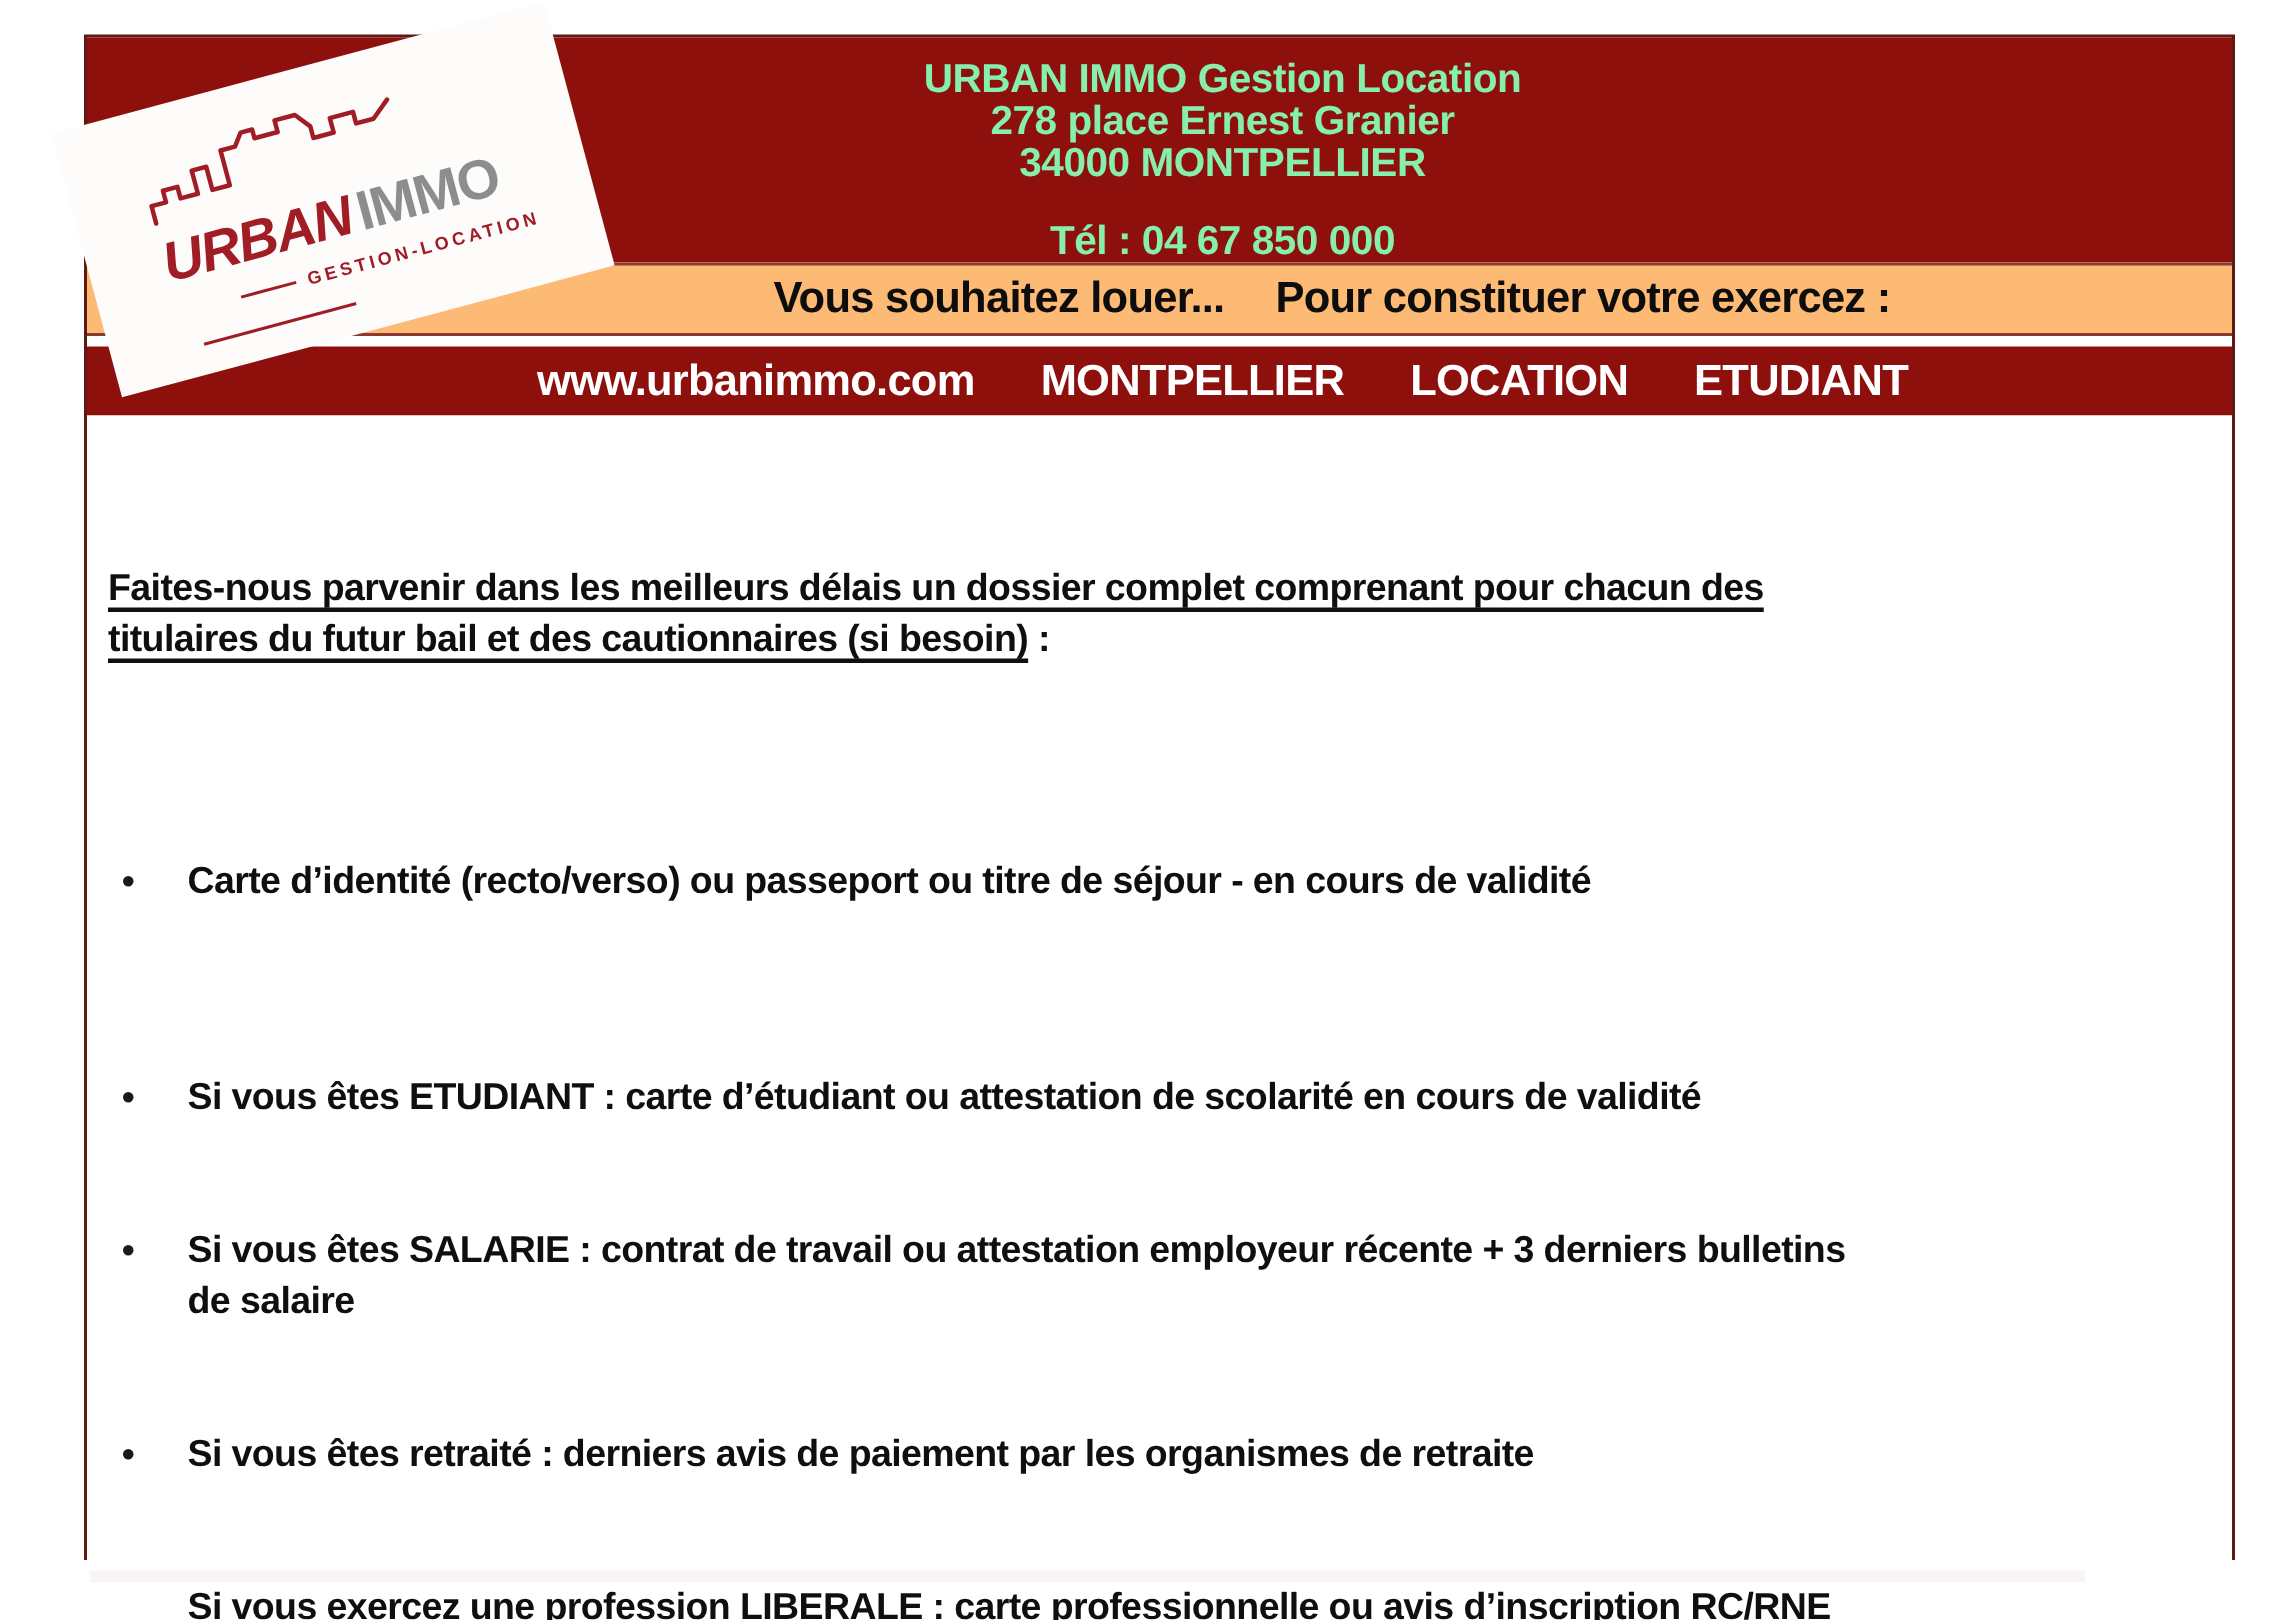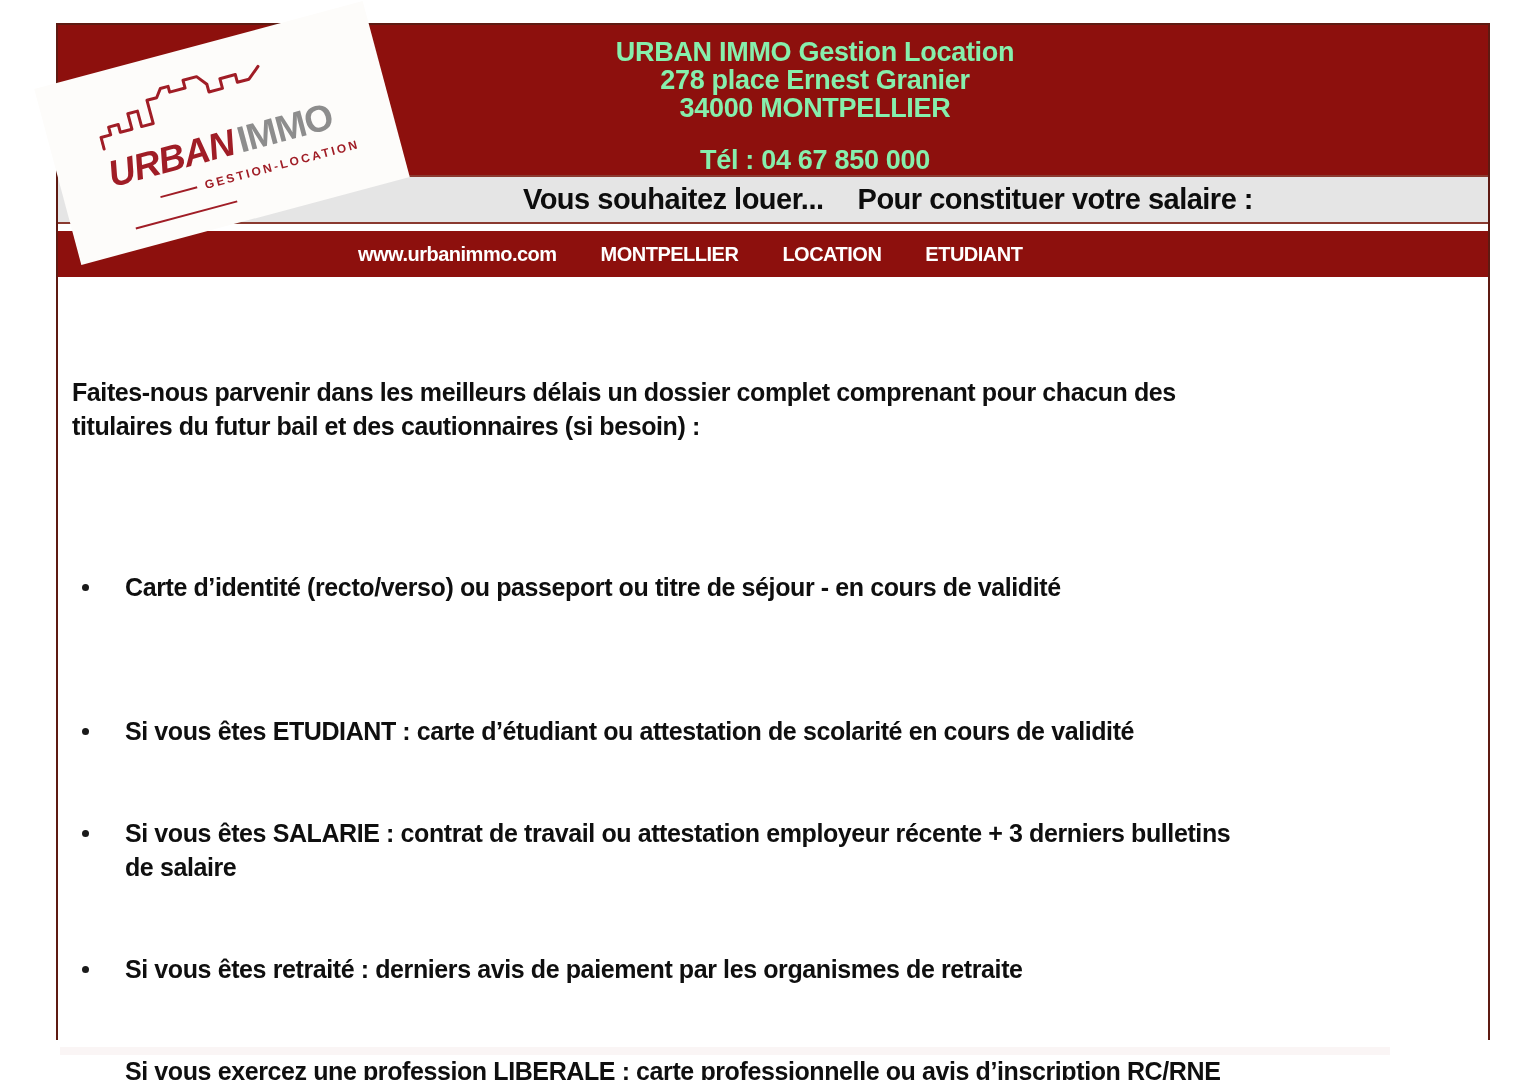--- a/index.html
+++ b/index.html
@@ -17,42 +17,42 @@
   
   .band-header{
     height:150px;background:#8d100d;color:#86efac;flex:none;
     text-align:center;font-weight:bold;
   }
   .band-header .hwrap{transform:translateX(42px);padding-top:13px;}
   .band-header .hline{font-size:27px;line-height:28px;letter-spacing:-0.3px;}
   .band-header .hphone{font-size:27px;line-height:28px;margin-top:24px;letter-spacing:-0.3px;}
   
   .band-intro{
-    height:49px;flex:none;background:#e5e5e5;box-sizing:border-box;
+    height:49px;flex:none;background:#fdba74;box-sizing:border-box;
     border-top:2px solid #8a3a30;border-bottom:2px solid #8a3a30;
     display:flex;align-items:center;justify-content:center;
     padding-left:230px;gap:34px;
     color:#0d0d0d;font-weight:bold;font-size:29px;letter-spacing:-0.5px;
   }
   .band-gap{height:7px;flex:none;background:#ffffff;}
   
   .band-nav{
     height:46px;flex:none;background:#8d100d;color:#ffffff;
     display:flex;align-items:center;padding-left:300px;gap:44px;
-    font-weight:bold;font-size:20px;letter-spacing:-0.5px;
+    font-weight:bold;font-size:29px;letter-spacing:-0.5px;
   }
   
   .body-area{
     flex:1;background:#ffffff;color:#0f0f0f;
     padding:30px 26px 0 14px;box-sizing:border-box;
     font-weight:bold;font-size:25px;line-height:34px;letter-spacing:-0.4px;
     white-space:pre-wrap;
   }
   .heading{margin:0 0 0 0;}
-  .u{text-decoration-thickness:2.5px;text-underline-offset:5px;}
+  .u{text-decoration:underline;text-decoration-thickness:2.5px;text-underline-offset:5px;}
   .bullet{position:relative;padding-left:53px;margin-top:0;}
   .bullet .dot{
     position:absolute;left:10px;top:14px;width:7px;height:7px;border-radius:50%;
     background:#1a1a1a;
   }
   .mt-first{margin-top:25px;}
   .mt-lg{margin-top:8px;}
   
   .logo-card{
     position:absolute;left:52px;top:42px;width:340px;height:182px;
@@ -84,21 +84,21 @@
       <div class="hwrap">
         <div class="hline">URBAN IMMO Gestion Location</div>
         <div class="hline">278 place Ernest Granier</div>
         <div class="hline">34000 MONTPELLIER</div>
         <div class="hphone">Tél : 04 67 850 000</div>
       </div>
     </div>
 
     <div class="band-intro">
       <span>Vous souhaitez louer...</span>
-      <span>Pour constituer votre salaire :</span>
+      <span>Pour constituer votre exercez :</span>
     </div>
 
     <div class="band-gap"></div>
 
     <div class="band-nav">
       <span>www.urbanimmo.com</span>
       <span>MONTPELLIER</span>
       <span>LOCATION</span>
       <span>ETUDIANT</span>
     </div>

